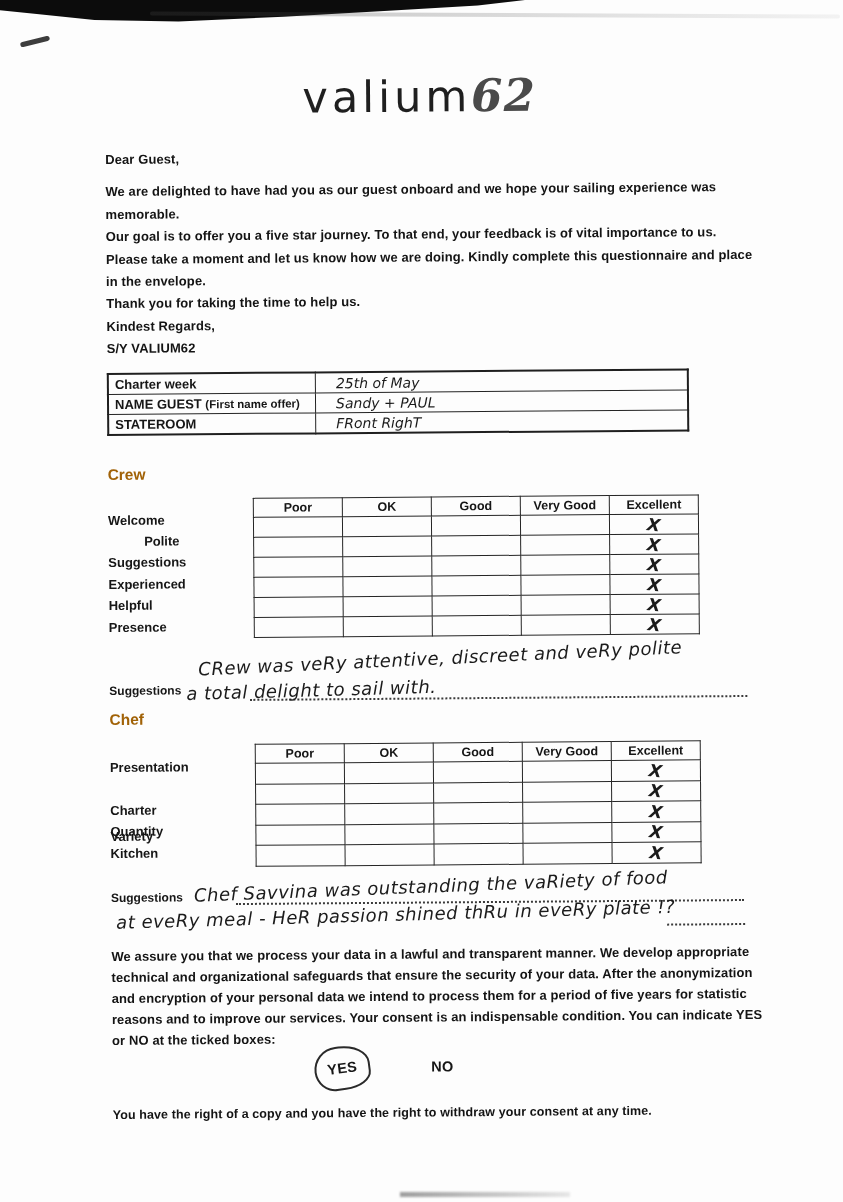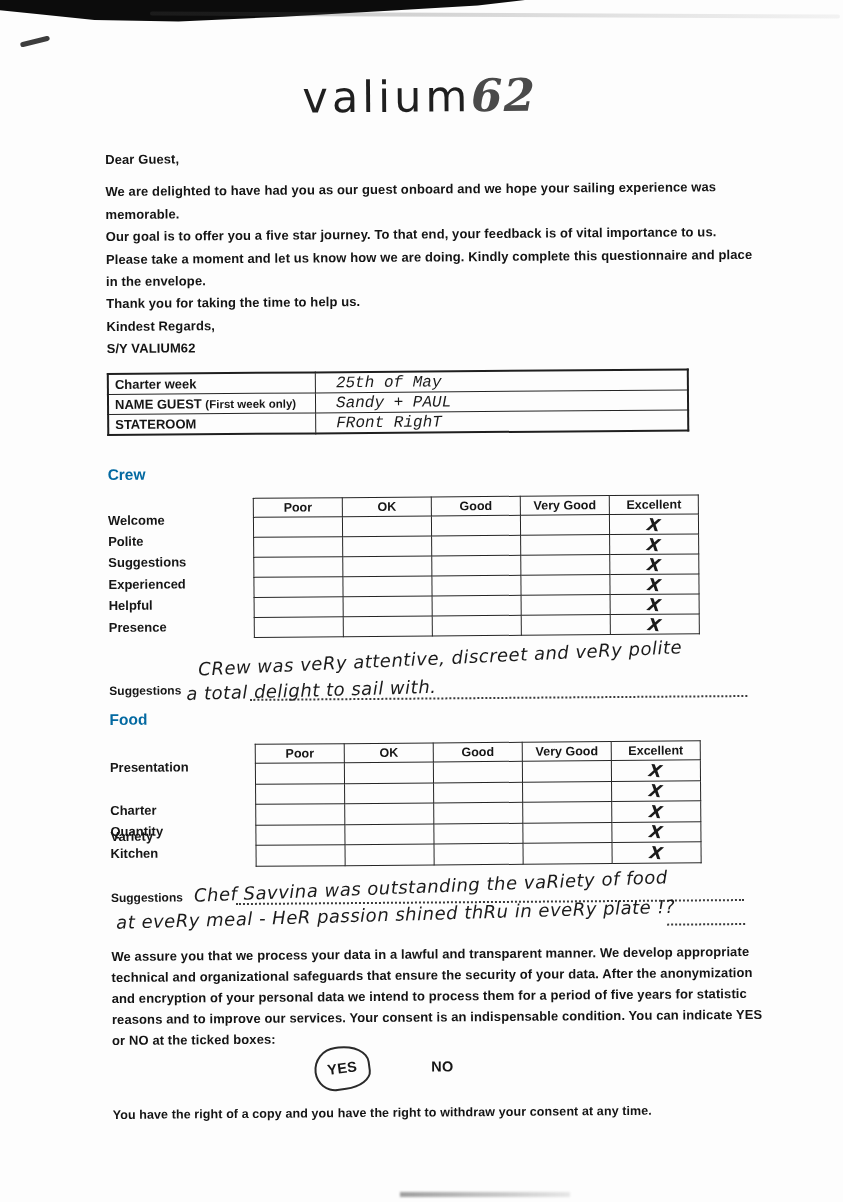--- a/index.html
+++ b/index.html
@@ -23,36 +23,36 @@
     transform:rotate(-0.45deg);transform-origin:110px 400px;}
 
   .logo{left:0;top:72px;width:843px;text-align:center;white-space:nowrap;}
   .logo-word{font-family:"DejaVu Sans",sans-serif;font-size:43px;font-weight:400;
     letter-spacing:4px;color:#1f1f1f;}
   .logo-num{font-family:"DejaVu Serif",serif;font-size:45px;font-style:italic;
     font-weight:700;color:#4a4a4a;letter-spacing:1px;}
 
   .bodytext{font-size:13px;font-weight:600;line-height:22.5px;letter-spacing:.1px;color:#141414;}
   .para{left:107px;width:648px;}
-  .section-title{font-size:15.5px;font-weight:700;color:#0369a1;}
+  .section-title{font-size:15.5px;font-weight:700;color:#a16207;}
   .row-label{font-size:13px;font-weight:600;left:107px;white-space:nowrap;}
   .sugg-label{font-size:12px;font-weight:700;left:107px;}
 
   
   .hand{font-family:"DejaVu Sans",sans-serif;font-style:italic;color:#1b1b1b;}
   .hand-line{font-size:18px;white-space:nowrap;letter-spacing:.5px;}
 
   
   table.guest{position:absolute;left:107px;top:373px;border-collapse:collapse;table-layout:fixed;
     width:582px;border:2px solid #1f1f1f;}
   table.guest td{border:1.5px solid #242424;height:19px;padding:0 0 0 6px;vertical-align:middle;}
   table.guest td.glabel{width:200px;font-size:13px;font-weight:700;white-space:nowrap;}
   table.guest td.gvalue{padding-left:20px;}
   table.guest .label-suffix{font-size:11.5px;font-weight:700;}
-  table.guest .hand{font-size:16px;white-space:nowrap;font-family:Liberation Mono, monospace;}
+  table.guest .hand{font-size:14px;white-space:nowrap;}
 
   
   table.rating{position:absolute;border-collapse:collapse;table-layout:fixed;width:446px;}
   table.rating th{border:1.5px solid #262626;height:16px;font-size:12.5px;font-weight:700;
     text-align:center;padding:1px 0;}
   table.rating td{border:1.5px solid #262626;height:19px;padding:0;text-align:center;vertical-align:middle;}
   table.rating.food td{height:19.5px;}
   .mark{font-size:17px;font-weight:600;display:inline-block;transform:rotate(7deg);line-height:1;
     position:relative;top:1px;}
 
@@ -85,34 +85,34 @@
   <div class="abs bodytext para" style="top:316px;">Kindest Regards,</div>
   <div class="abs bodytext para" style="top:338px;font-weight:700;">S/Y VALIUM62</div>
 
   <table class="guest">
     <tbody>
         <tr>
       <td class="glabel">Charter week</td>
       <td class="gvalue"><span class="hand">25th of May</span></td>
     </tr>
     <tr>
-      <td class="glabel"><span>NAME GUEST</span> <span class="label-suffix">(First week only)</span></td>
+      <td class="glabel"><span>NAME GUEST</span> <span class="label-suffix">(First name offer)</span></td>
       <td class="gvalue"><span class="hand">Sandy + PAUL</span></td>
     </tr>
     <tr>
       <td class="glabel">STATEROOM</td>
       <td class="gvalue"><span class="hand">FRont RighT</span></td>
     </tr>
   </tbody>
     </table>
 
   <div class="abs section-title" style="left:107px;top:466px;">Crew</div>
 
   <div class="abs row-label" style="top:513px;">Welcome</div>
-  <div class="abs row-label" style="top:534px;">Polite</div>
+  <div class="abs row-label" style="top:534px;margin-left:36px;">Polite</div>
   <div class="abs row-label" style="top:555px;">Suggestions</div>
   <div class="abs row-label" style="top:577px;">Experienced</div>
   <div class="abs row-label" style="top:598px;">Helpful</div>
   <div class="abs row-label" style="top:620px;">Presence</div>
 
   <table class="rating" style="left:252px;top:499px;">
     <thead>
       <tr>
         <th>Poor</th>
         <th>OK</th>
@@ -165,21 +165,21 @@
           <td><span class="hand mark">X</span></td>
         </tr>
     </tbody>
   </table>
 
   <div class="abs sugg-label" style="top:684px;">Suggestions</div>
   <div class="abs dotleader" style="left:248px;top:700px;width:497px;"></div>
   <div class="abs hand hand-line" style="left:196px;top:650px;transform:rotate(-2.2deg);">CRew was veRy attentive, discreet and veRy polite</div>
   <div class="abs hand hand-line" style="left:184px;top:681px;transform:rotate(-1.2deg);">a total delight to sail with.</div>
 
-  <div class="abs section-title" style="left:107px;top:711px;">Food</div>
+  <div class="abs section-title" style="left:107px;top:711px;">Chef</div>
 
   <div class="abs row-label" style="top:760px;">Presentation</div>
   <div class="abs row-label" style="top:781px;margin-top:48px;">Variety</div>
   <div class="abs row-label" style="top:803px;">Charter</div>
   <div class="abs row-label" style="top:824px;">Quantity</div>
   <div class="abs row-label" style="top:846px;">Kitchen</div>
 
   <table class="rating food" style="left:252px;top:745px;">
     <thead>
       <tr>

